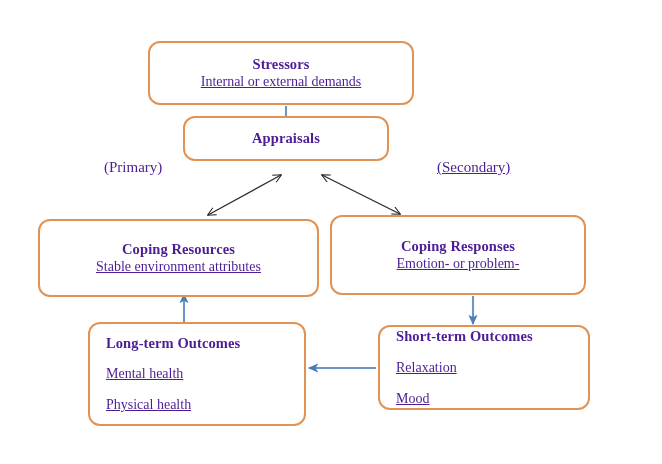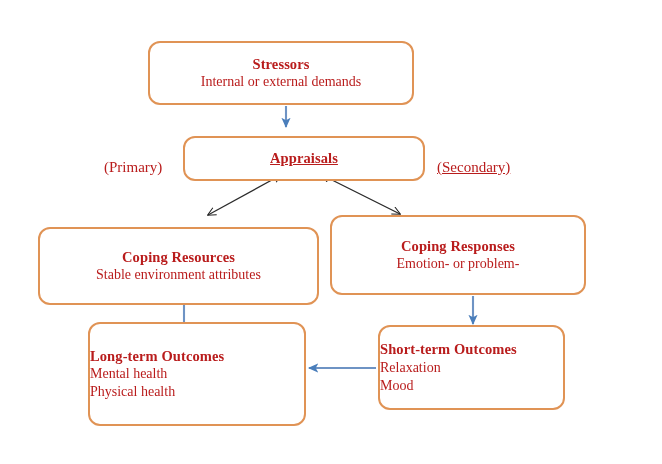--- a/index.html
+++ b/index.html
@@ -7,21 +7,21 @@
     padding: 0;
     background: #ffffff;
   }
   #canvas {
     position: relative;
     width: 662px;
     height: 464px;
     background: #ffffff;
     overflow: hidden;
     font-family: "Liberation Serif", "DejaVu Serif", serif;
-    color: #b91c1c;
+    color: #4c1d95;
   }
   .node {
     position: absolute;
     box-sizing: border-box;
     border: 2px solid #E09355;
     border-radius: 12px;
     background: #ffffff;
     display: flex;
     flex-direction: column;
     justify-content: center;
@@ -31,30 +31,33 @@
   }
   .node .title {
     font-weight: bold;
     font-size: 14.5px;
     letter-spacing: 0.1px;
     white-space: nowrap;
   }
   .node .line {
     font-size: 14px;
     white-space: nowrap;
+    text-decoration: underline;
   }
   .node.left-text {
     align-items: flex-start;
+    padding-left: 16px;
+    gap: 13px;
   }
   #node-stressors  { left: 148px; top: 41px;  width: 266px; height: 64px; }
-  #node-appraisals { left: 183px; top: 136px; width: 242px; height: 45px; text-decoration: underline; }
-  #node-coping-resources { left: 38px;  top: 227px; width: 281px; height: 78px; }
+  #node-appraisals { left: 183px; top: 116px; width: 206px; height: 45px; }
+  #node-coping-resources { left: 38px;  top: 219px; width: 281px; height: 78px; }
   #node-coping-responses  { left: 330px; top: 215px; width: 256px; height: 80px; }
   #node-long-term  { left: 88px;  top: 322px; width: 218px; height: 104px; }
-  #node-short-term { left: 378px; top: 325px; width: 187px; height: 85px; }
+  #node-short-term { left: 378px; top: 325px; width: 212px; height: 85px; }
 
   .side-label {
     position: absolute;
     font-size: 15px;
     white-space: nowrap;
     z-index: 2;
     margin-left: 20px;
   }
   #label-primary   { left: 84px;  top: 159px; }
   #label-secondary { left: 417px; top: 159px; text-decoration: underline; }

